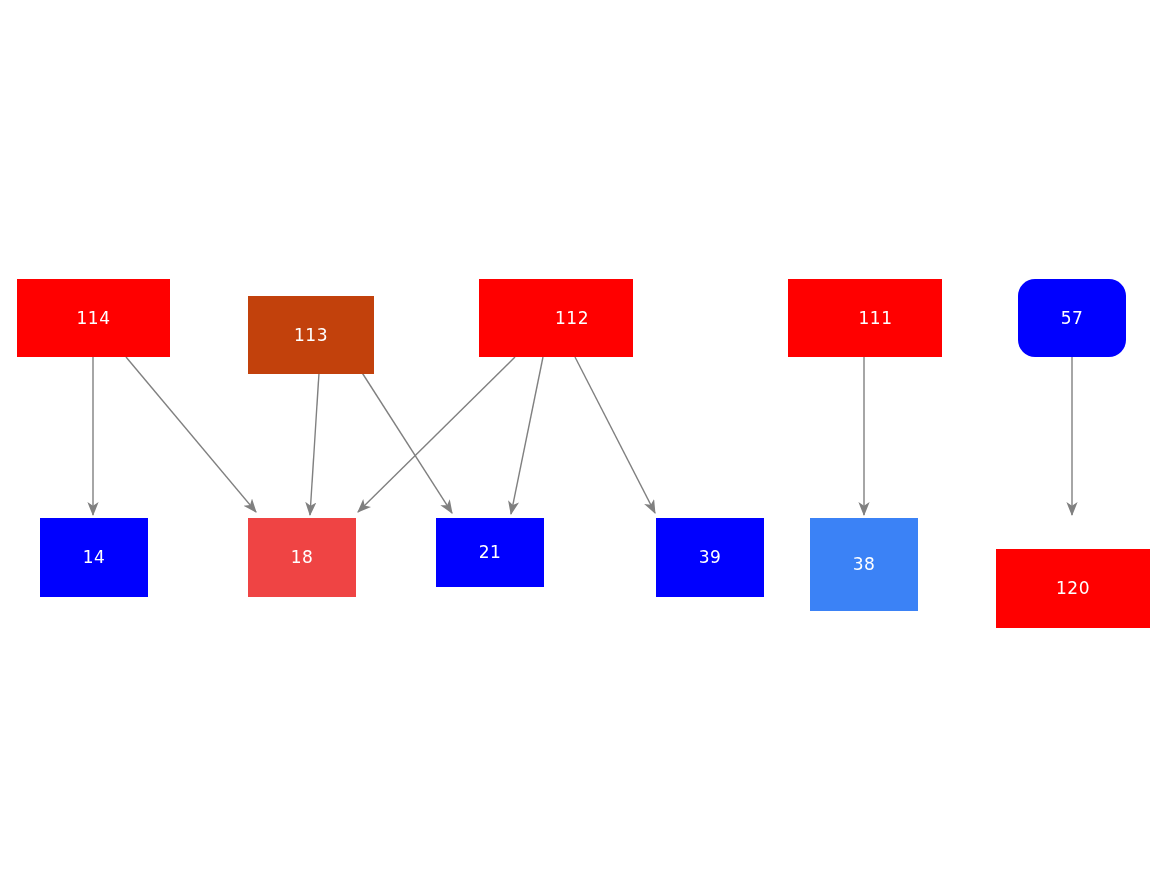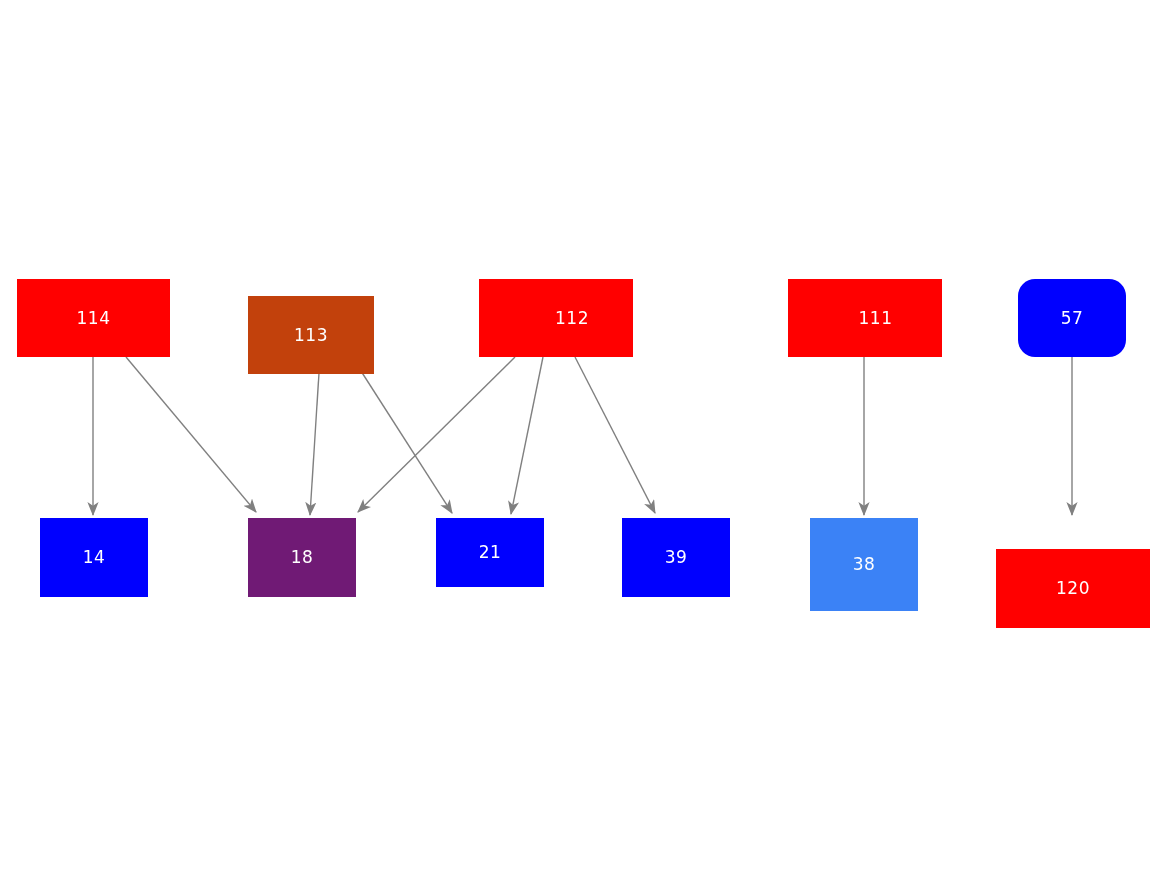--- a/index.html
+++ b/index.html
@@ -82,27 +82,27 @@
       </div>
       <div class="graph-node" style="left: 788px; top: 279px; width: 154px; height: 78px; background: rgb(255, 0, 0); padding-left: 21px;">
         <span class="node-label">111</span>
       </div>
       <div class="graph-node" style="left: 1018px; top: 279px; width: 108px; height: 78px; background: rgb(0, 0, 255); border-radius: 17px;">
         <span class="node-label">57</span>
       </div>
       <div class="graph-node" style="left: 40px; top: 518px; width: 108px; height: 79px; background: rgb(0, 0, 255);">
         <span class="node-label">14</span>
       </div>
-      <div class="graph-node" style="left: 248px; top: 518px; width: 108px; height: 79px; background: #701a75;">
+      <div class="graph-node" style="left: 248px; top: 518px; width: 108px; height: 79px; background: #ef4444;">
         <span class="node-label">18</span>
       </div>
       <div class="graph-node" style="left: 436px; top: 518px; width: 108px; height: 69px; background: rgb(0, 0, 255);">
         <span class="node-label">21</span>
       </div>
-      <div class="graph-node" style="left: 622px; top: 518px; width: 108px; height: 79px; background: rgb(0, 0, 255);">
+      <div class="graph-node" style="left: 656px; top: 518px; width: 108px; height: 79px; background: rgb(0, 0, 255);">
         <span class="node-label">39</span>
       </div>
       <div class="graph-node" style="left: 810px; top: 518px; width: 108px; height: 93px; background: #3b82f6;">
         <span class="node-label">38</span>
       </div>
       <div class="graph-node" style="left: 996px; top: 518px; width: 154px; height: 79px; background: rgb(255, 0, 0); margin-top: 31px;">
         <span class="node-label">120</span>
       </div>
     </div>
 

